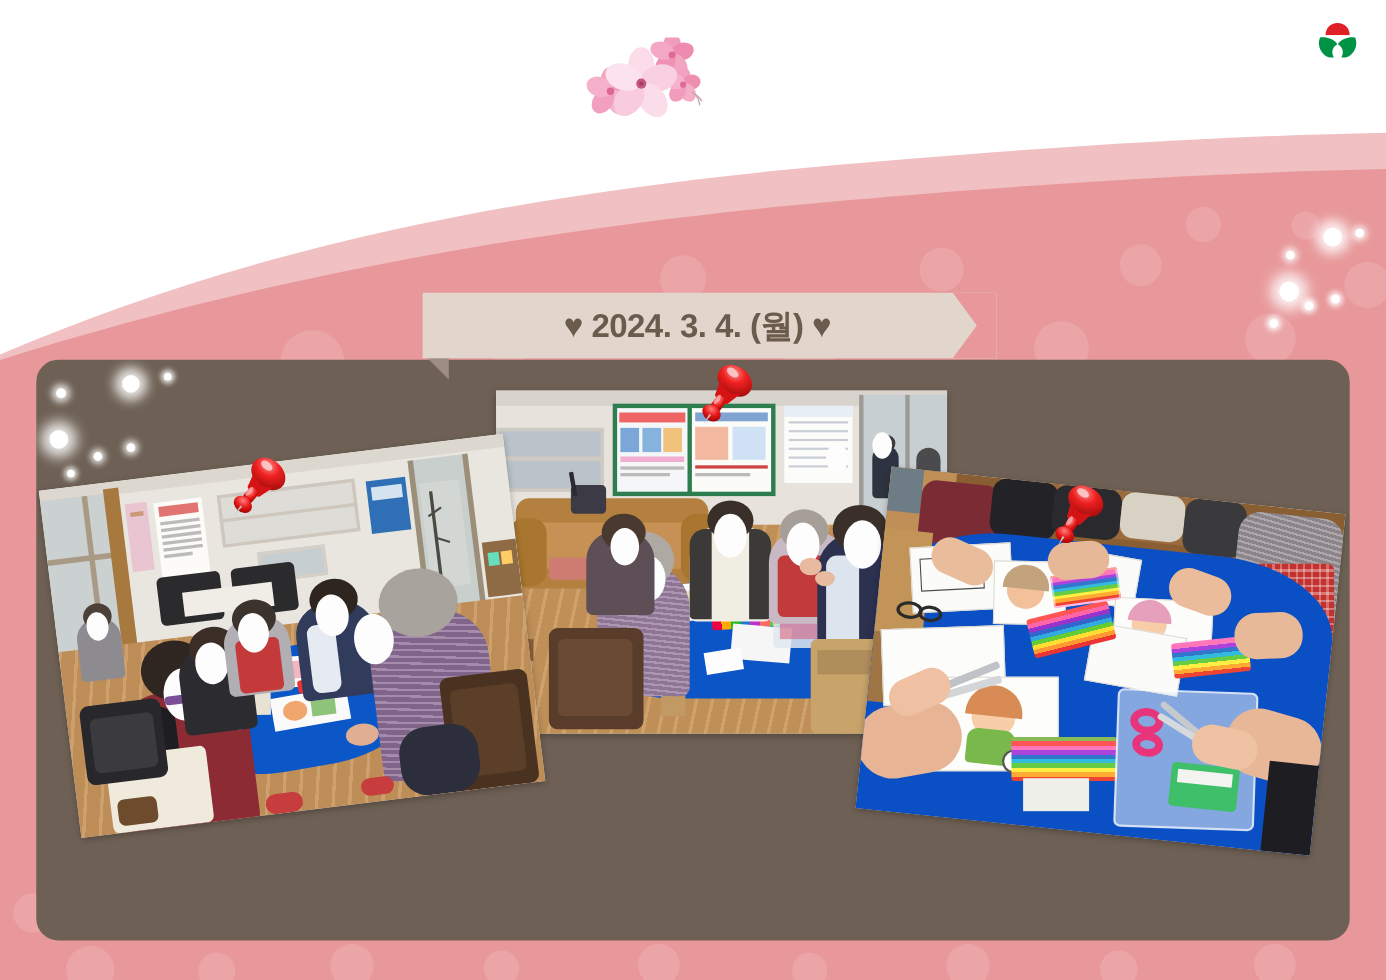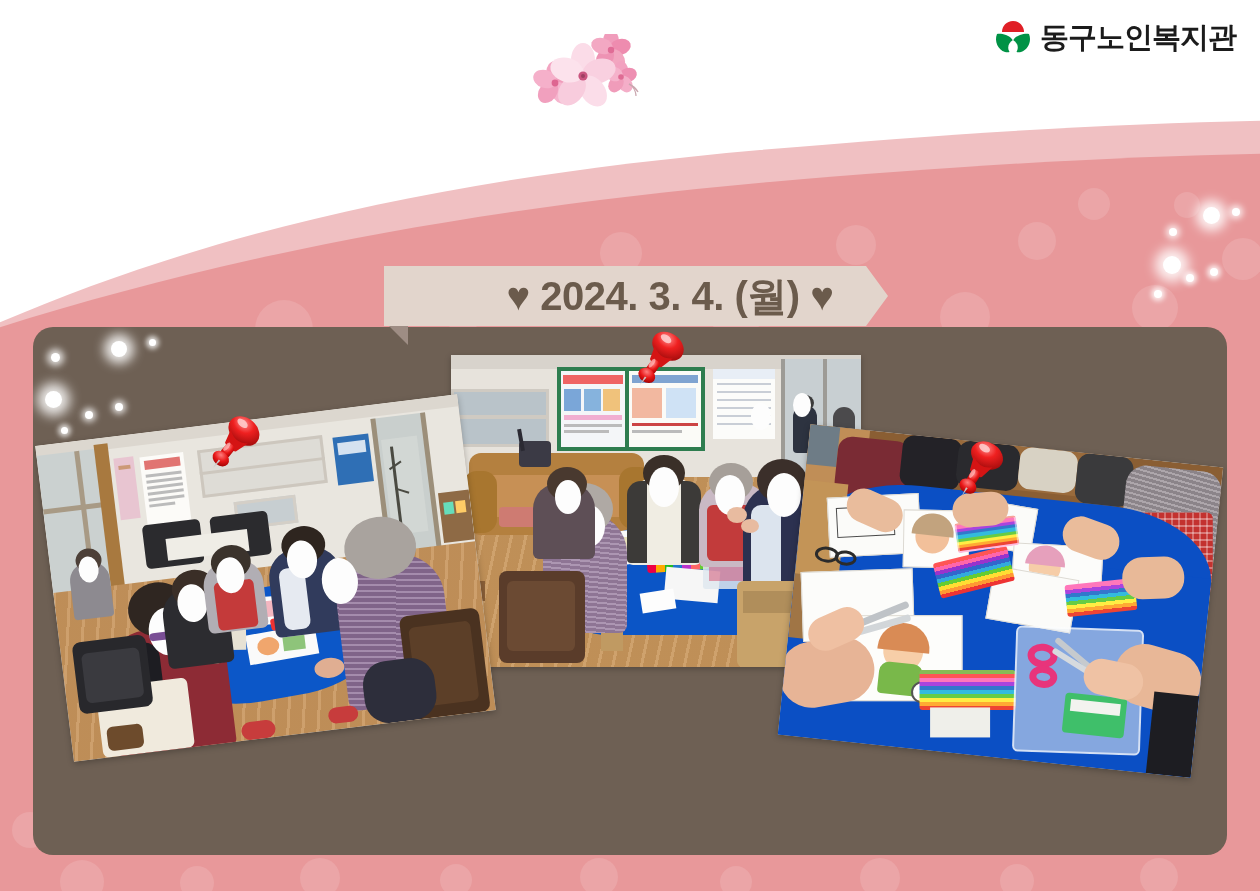--- a/index.html
+++ b/index.html
@@ -79,23 +79,22 @@
   }
   .ribbon-notch{
     position:absolute;right:0;top:0;width:40px;height:60px;z-index:13;
     background:#E8989A;
     -webkit-clip-path:polygon(100% 0,100% 100%,0 100%,55% 50%,0 0);
     clip-path:polygon(100% 0,100% 100%,0 100%,55% 50%,0 0);
   }
   .ribbon-text{
     position:absolute;left:0;top:0;width:500px;height:60px;z-index:14;
     display:flex;align-items:center;justify-content:center;
-    font-size:40px;font-weight:bold;color:#6B5B4C;letter-spacing:-0.5px;
+    font-size:30px;font-weight:bold;color:#6B5B4C;letter-spacing:-0.5px;
     white-space:nowrap;
-    padding-left:36px;
   }
 
   
   .panel{
     position:absolute;left:33px;top:327px;width:1194px;height:528px;
     background:#6E6054;border-radius:20px;z-index:9;overflow:hidden;
   }
   .panel-spark{
     position:absolute;border-radius:50%;background:#fff;
   }
@@ -212,21 +211,20 @@
   <div class="logo">
     <span class="logo-mark">
       <svg width="40" height="40" viewBox="0 0 40 40" xmlns="http://www.w3.org/2000/svg">
         <path d="M20 3 C 13.5 3 9 8 9 14 L 31 14 C 31 8 26.5 3 20 3 Z" fill="#E01F26"></path>
         <path d="M9 14 C 9 19 13.5 23 20 23 C 26.5 23 31 19 31 14 Z" fill="#ffffff"></path>
         <path d="M4 16 C 1 23 5 32 12 34 C 17 35.5 21 32 21 27 C 21 22 17.5 18.5 13 17 C 9.8 15.9 6.3 15.5 4 16 Z" fill="#009245"></path>
         <path d="M36 16 C 39 23 35 32 28 34 C 23 35.5 19 32 19 27 C 19 22 22.5 18.5 27 17 C 30.2 15.9 33.7 15.5 36 16 Z" fill="#009245"></path>
         <path d="M20 22 C 16.5 24 14.5 27.5 15.5 31.5 C 16.5 35.5 20 37 20 37 C 20 37 23.5 35.5 24.5 31.5 C 25.5 27.5 23.5 24 20 22 Z" fill="#ffffff"></path>
       </svg>
     </span>
-    <span class="logo-text">동구노인복지관</span>
   </div>
 
   <div class="ribbon-wrap">
     <div class="ribbon-fold"></div>
     <div class="ribbon">
       <div class="ribbon-notch"></div>
       <div class="ribbon-text">♥ 2024. 3. 4. (월) ♥</div>
     </div>
   </div>
 

